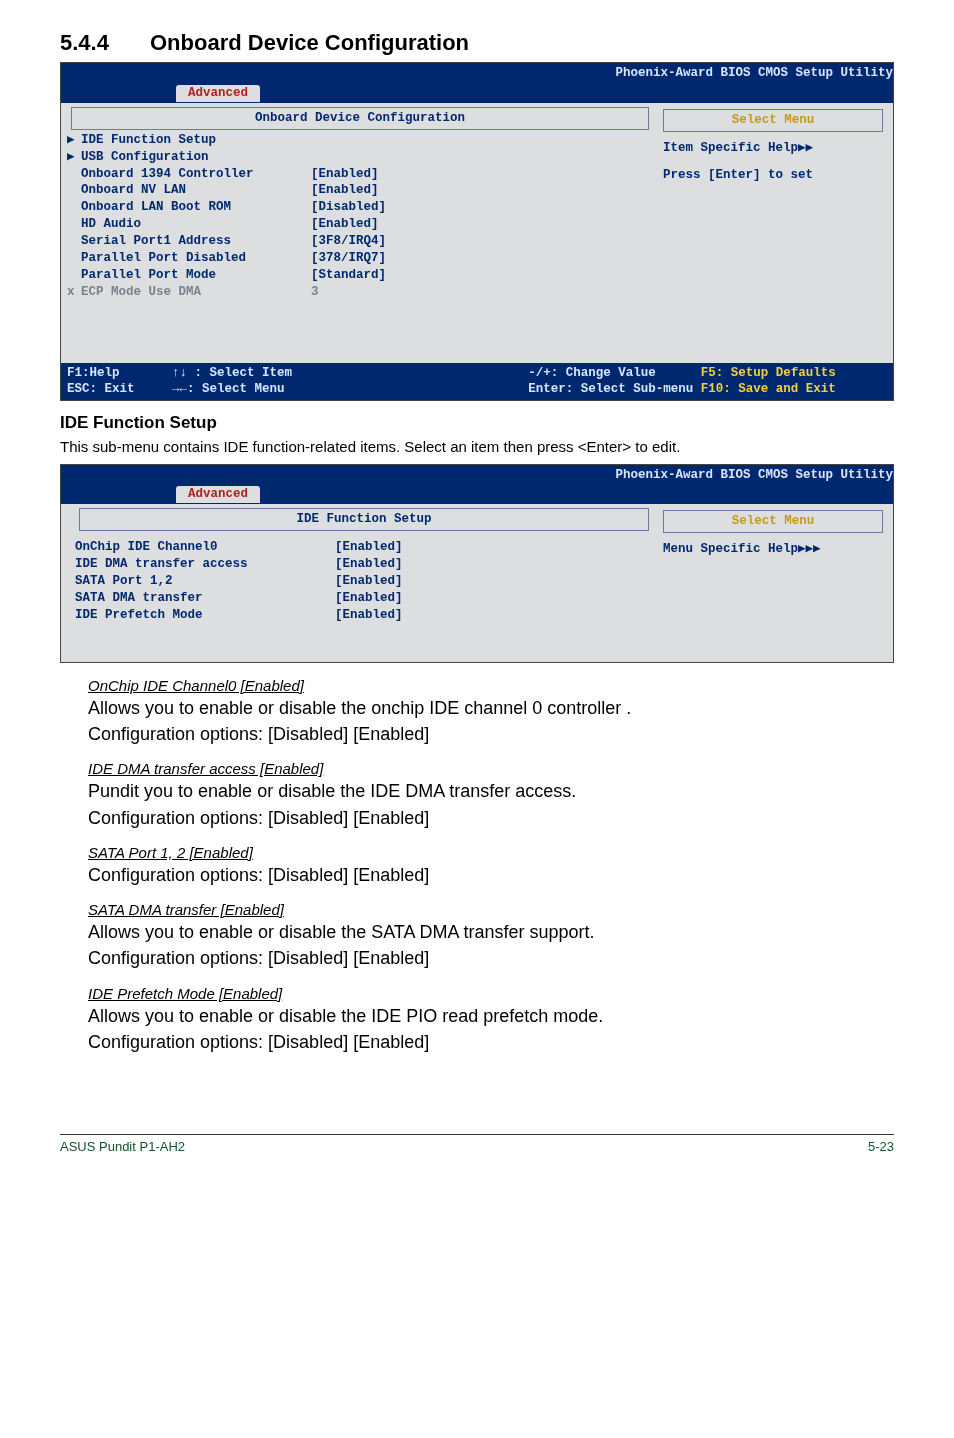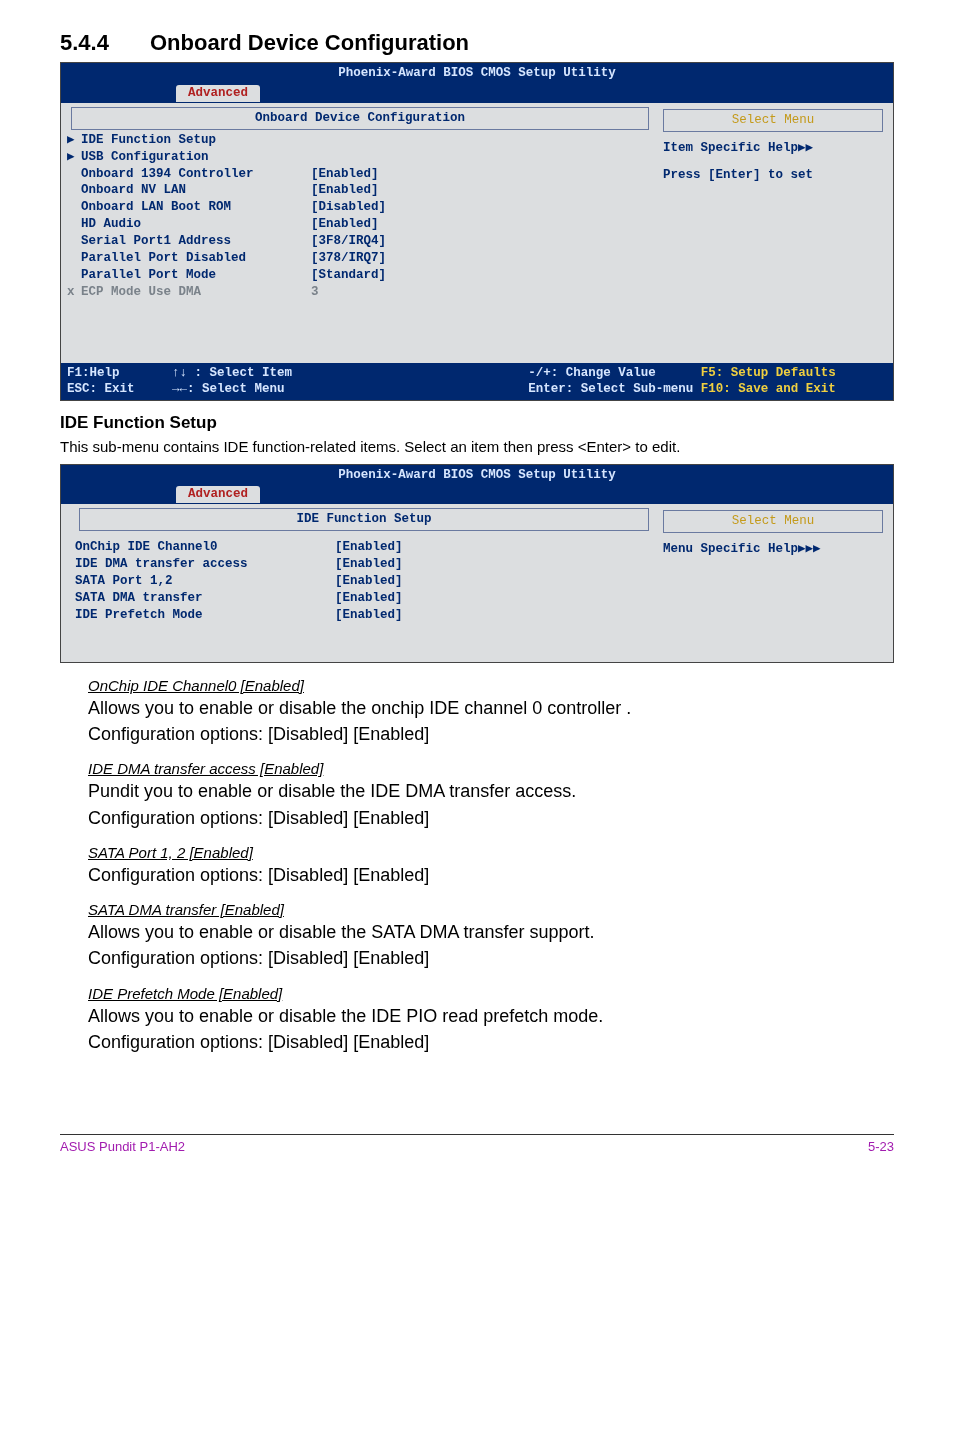--- a/index.html
+++ b/index.html
@@ -2,41 +2,41 @@
 <html><head>
 <meta charset="utf-8">
 <style>
   *{box-sizing:border-box;margin:0;padding:0}
   body{background:#fff;width:954px;margin:0 auto;font-family:Arial,Helvetica,sans-serif;color:#000;padding:30px 60px 20px 60px}
   h2{font-size:22px;font-weight:bold;margin-bottom:6px}
   h2 .num{display:inline-block;width:90px}
   h3{font-size:17px;font-weight:bold;margin:12px 0 4px 0}
   p{font-size:15px;line-height:1.35;margin-bottom:2px}
   .bios{border:1px solid #444;background:#dcdee0;font-family:"Courier New",monospace;font-size:12.5px;line-height:1.35;margin:6px 0 10px 0}
-  .bios-title{background:#00286f;color:#d6e6ff;text-align:center;padding:2px 0;font-weight:bold}
+  .bios-title{background:#00286f;color:#d6e6ff;text-align:right;padding:2px 0;font-weight:bold}
   .tabrow{background:#00286f;height:19px;position:relative}
   .tab-adv{position:absolute;top:1px;left:115px;background:#dcdee0;color:#b02020;font-weight:bold;padding:0 12px;border-top-left-radius:3px;border-top-right-radius:3px}
   .bios-body{display:flex}
   .bios-left{flex:1;padding:2px 0 2px 6px;color:#00286f;font-weight:bold}
   .bios-right{width:240px;padding:4px 6px;color:#00286f;font-weight:bold}
   .sect-title{border:1px solid #6a7aa0;text-align:center;color:#00286f;font-weight:bold;padding:2px 0;margin:2px 4px}
-  .sect-title-r{border:1px solid #6a7aa0;text-align:center;color:#c49a1a;font-weight:normal;padding:2px 0;margin:2px 4px}
+  .sect-title-r{border:1px solid #6a7aa0;text-align:center;color:#c49a1a;font-weight:bold;padding:2px 0;margin:2px 4px}
   .row{display:flex;white-space:pre}
   .arrow{width:14px;display:inline-block}
   .lbl{display:inline-block;width:230px}
   .val{display:inline-block}
   .dim{color:#7a828a}
   .bios-help{background:#00286f;color:#d6e6ff;padding:2px 6px;display:flex;font-weight:bold}
   .bios-help .col{flex:1;white-space:pre}
   .bios-help .colr{flex:1;white-space:pre;text-align:center}
   .bios-help .yl{color:#f0d040}
   .sub{margin:14px 0 2px 28px}
   .sub-title{font-style:italic;font-size:15px;text-decoration:underline;margin-bottom:2px}
   .sub p{font-size:18px}
-  .footer{border-top:1px solid #333;margin-top:80px;padding-top:4px;display:flex;justify-content:space-between;font-size:13px;color:#a21caf}
+  .footer{border-top:1px solid #333;margin-top:80px;padding-top:4px;display:flex;justify-content:space-between;font-size:13px;color:#14532d}
 </style>
 </head>
 <body>
 
 <h2><span class="num">5.4.4</span><span>Onboard Device Configuration</span></h2>
 
 <div class="bios">
   <div class="bios-title">Phoenix-Award BIOS CMOS Setup Utility</div>
   <div class="tabrow">
       <span class="tab-adv">Advanced</span>

